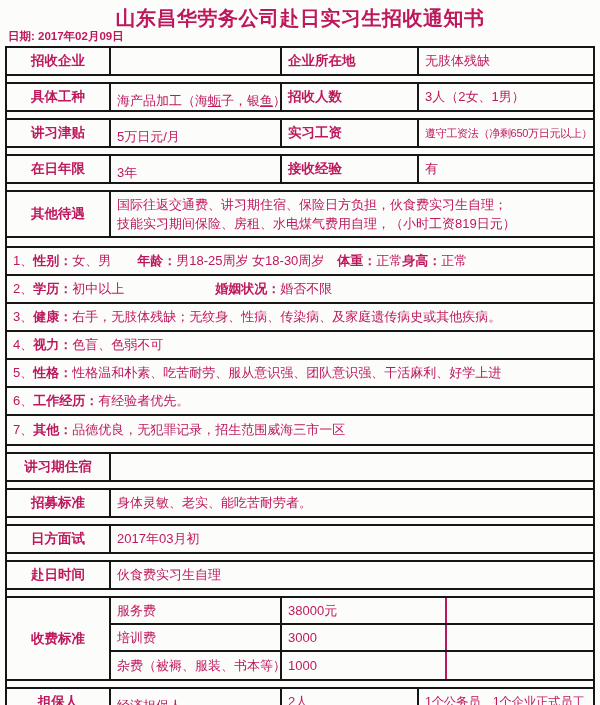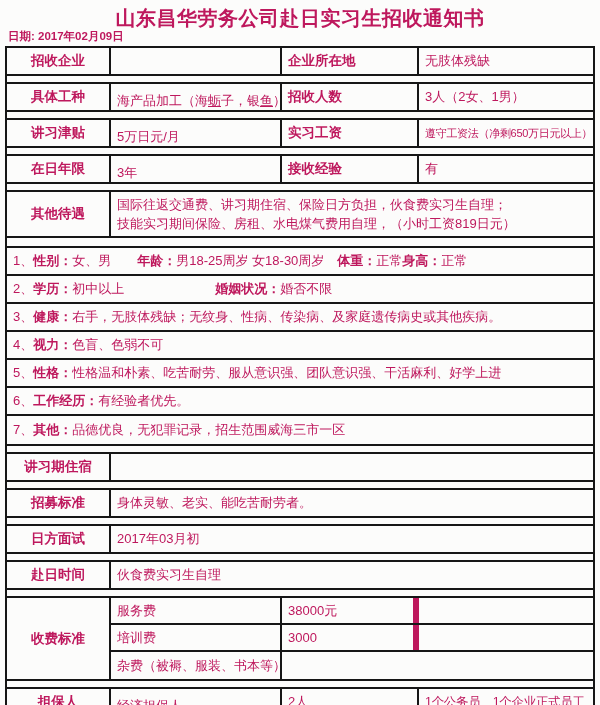--- a/index.html
+++ b/index.html
@@ -33,21 +33,21 @@
   .twolines { flex-direction:column; align-items:flex-start; justify-content:center; line-height:19px; }
   .critcol { flex:1; display:flex; flex-direction:column; }
   .crit-line { height:28px; box-sizing:border-box; border-bottom:2px solid #161616;
                display:flex; align-items:center; padding:0 6px; font-size:13px; white-space:nowrap; overflow:hidden; }
   .crit-line:last-child { border-bottom:none; }
   .feecol { flex:1; display:flex; flex-direction:column; }
   .fee-row { height:27px; box-sizing:border-box; border-bottom:2px solid #161616; display:flex; }
   .fee-row:last-child { border-bottom:none; }
   .fB { width:171px; flex:none; border-right:2px solid #161616; box-sizing:border-box;
         display:flex; align-items:center; padding:0 6px; font-size:13px; white-space:nowrap; }
-  .fC { width:137px; flex:none; border-right:6px solid #be185d; box-sizing:border-box;
+  .fC { width:165px; flex:none; border-right:2px solid #be185d; box-sizing:border-box;
         display:flex; align-items:center; padding:0 6px; font-size:13px; }
   .fD { flex:1; }
   .b { font-weight:bold; }
   .u { text-decoration:underline; }
 </style>
 </head>
 <body>
 
 <div class="doc">
   <div class="title">山东昌华劳务公司赴日实习生招收通知书</div>
@@ -183,20 +183,21 @@
           <div class="fC">38000元</div>
           <div class="fD"></div>
         </div>
         <div class="fee-row">
           <div class="fB">培训费</div>
           <div class="fC">3000</div>
           <div class="fD"></div>
         </div>
         <div class="fee-row">
           <div class="fB">杂费（被褥、服装、书本等）</div>
+          <div class="fC">1000</div>
           <div class="fD"></div>
         </div>
       </div>
     </div>
     <div class="sp"></div>
 
     <div class="row h28">
       <div class="cA">担保人</div>
       <div class="cB">经济担保人</div>
       <div class="cC" style="font-weight:normal; font-size:13px;">2人</div>

